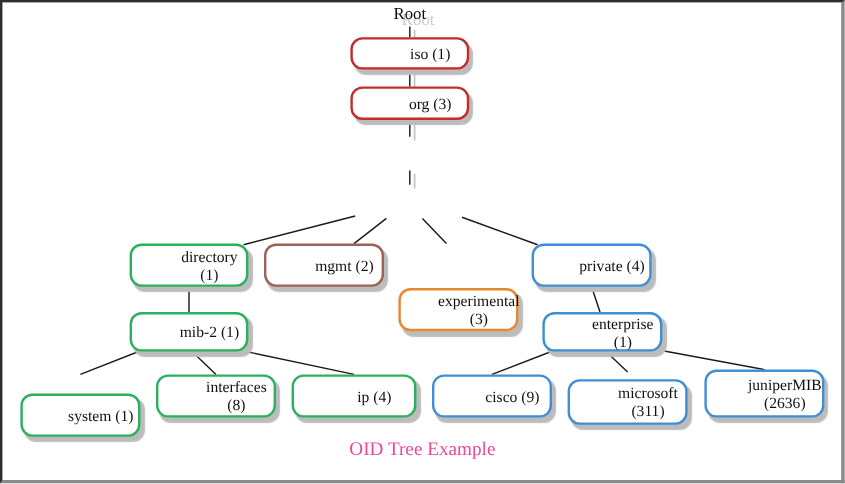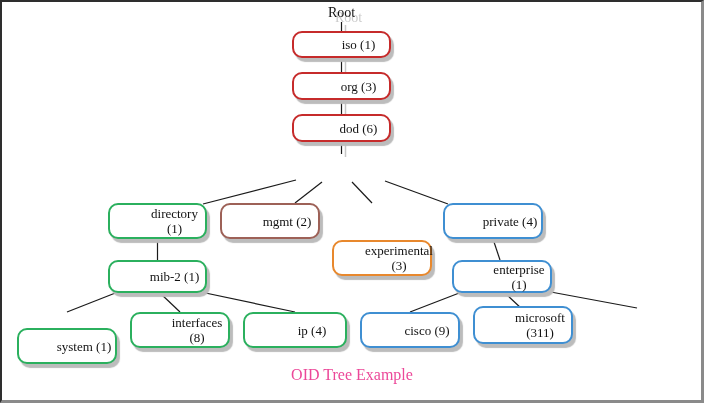--- a/index.html
+++ b/index.html
@@ -99,23 +99,20 @@
     </div>
 
     <div class="node c-red" style="left:292px;top:31px;width:99px;height:27px">
       <span>iso (1)</span>
     </div>
 
     <div class="node c-red" style="left:292px;top:72px;width:99px;height:28px">
       <span>org (3)</span>
     </div>
 
-    <div class="node c-red" style="left:292px;top:114px;width:99px;height:28px">
-      <span>dod (6)</span>
-    </div>
 
 
     <div class="node c-green" style="left:108px;top:203px;width:99px;height:36px">
       <span>directory (1)</span>
     </div>
 
     <div class="node c-brown" style="left:220px;top:203px;width:100px;height:36px">
       <span>mgmt (2)</span>
     </div>
 
@@ -145,22 +142,26 @@
     </div>
 
     <div class="node c-green" style="left:243px;top:312px;width:104px;height:36px">
       <span>ip (4)</span>
     </div>
 
     <div class="node c-blue" style="left:360px;top:312px;width:100px;height:36px">
       <span>cisco (9)</span>
     </div>
 
-    <div class="node c-blue" style="left:473px;top:306px;width:100px;height:38px">
+    <div class="node c-blue" style="left:473px;top:316px;width:100px;height:38px">
       <span>microsoft</span>
       <span>(311)</span>
     </div>
 
+    <div class="node c-blue" style="left:587px;top:308px;width:100px;height:40px">
+      <span>juniperMIB</span>
+      <span>(2636)</span>
+    </div>
 
     <div class="caption">OID Tree Example</div>
 
   </div>
 </div>
 
 </body></html>

